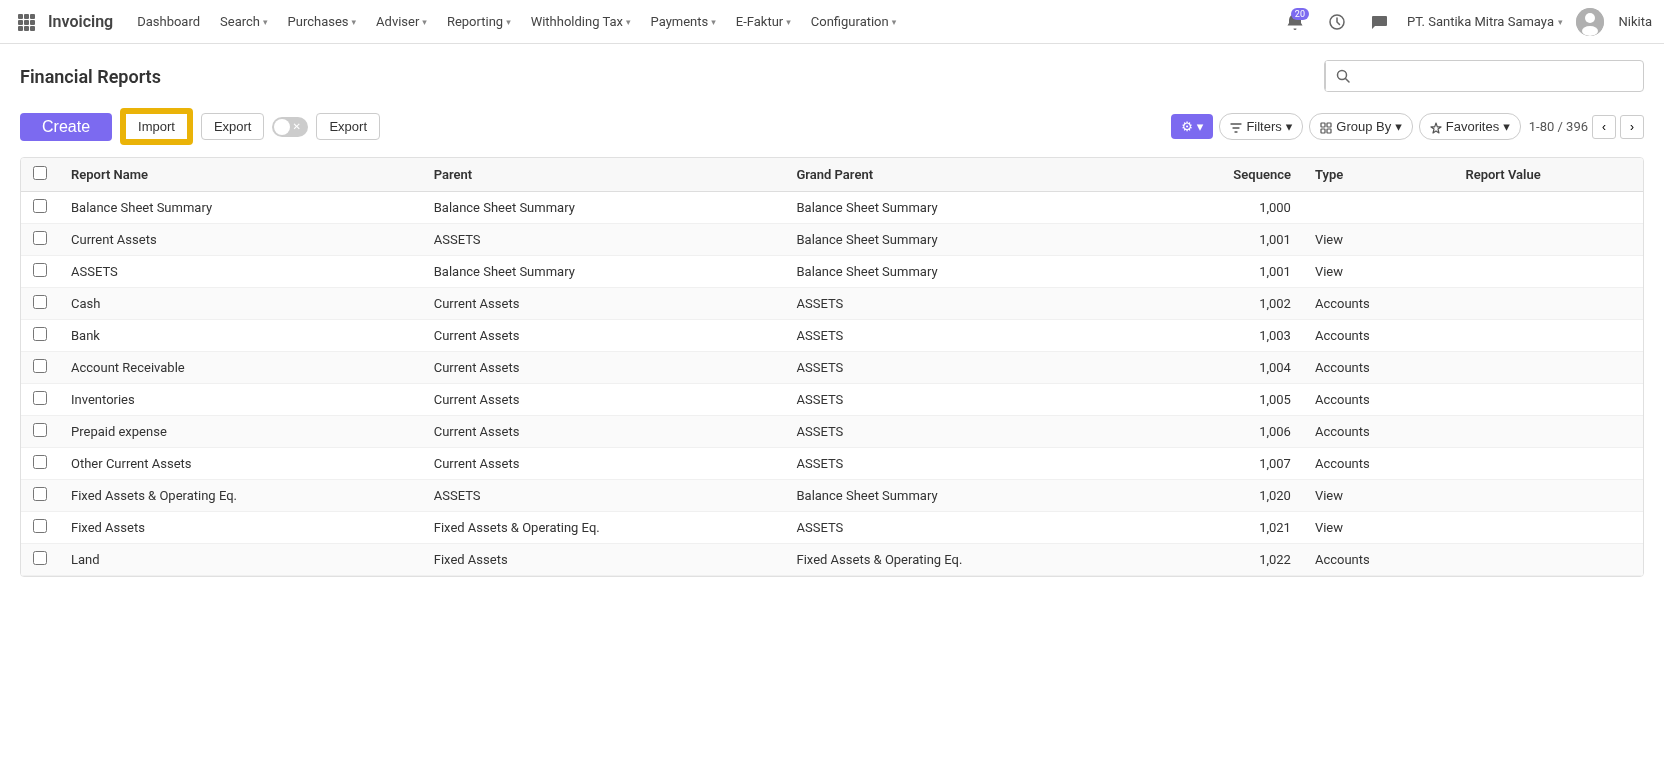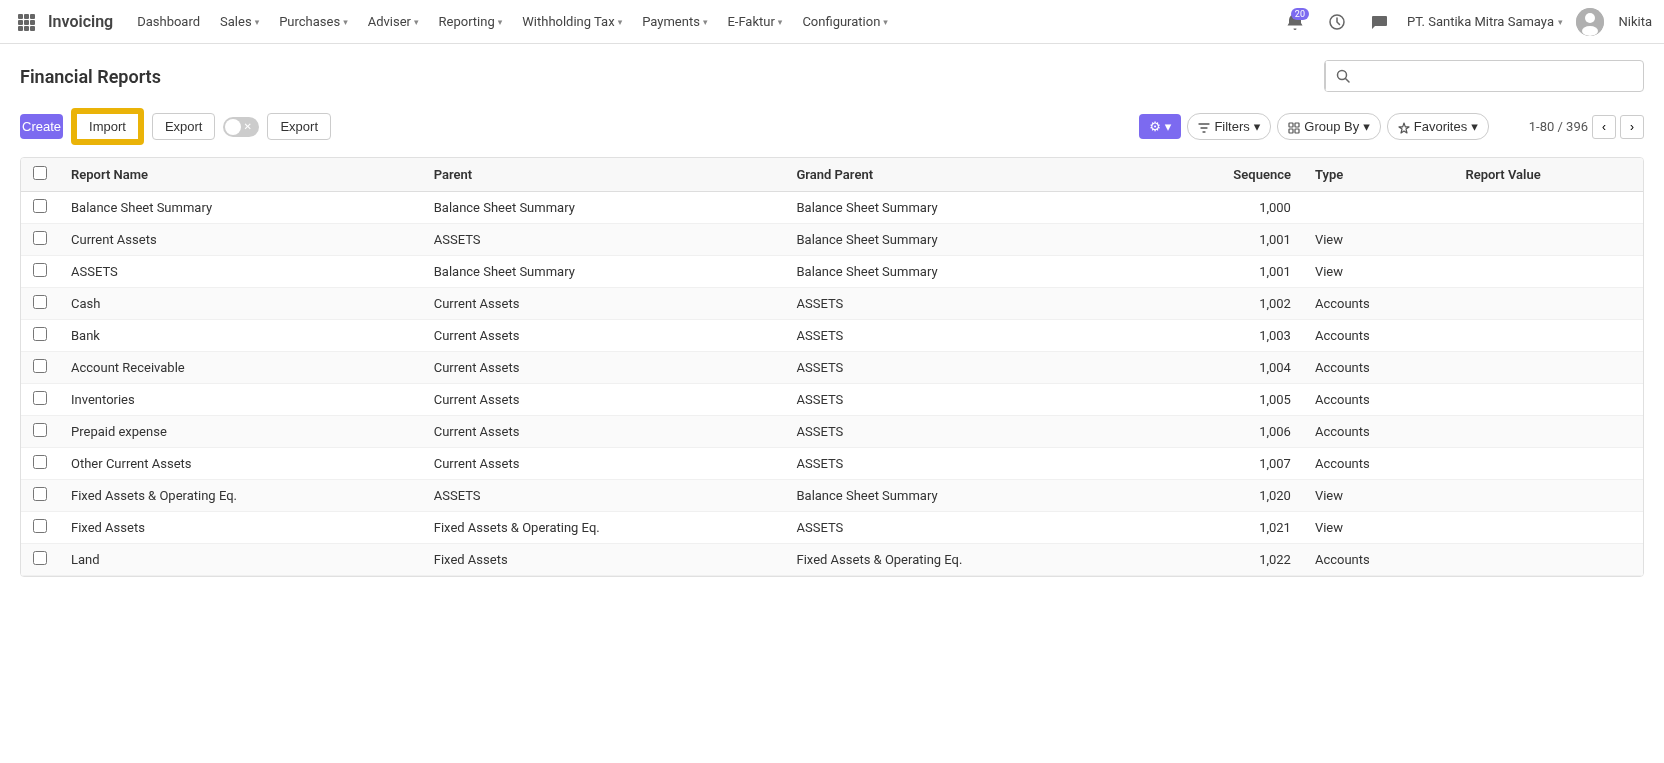--- a/index.html
+++ b/index.html
@@ -31,32 +31,32 @@
 
     
     .toolbar { display: flex; align-items: center; gap: 24px; margin-bottom: 16px; }
     .page-title { font-size: 18px; font-weight: 600; color: #333; flex: 1; }
     .search-bar { display: flex; align-items: center; border: 1px solid #ccc; border-radius: 4px; overflow: hidden; height: 32px; min-width: 320px; }
     .search-input { border: none; outline: none; padding: 0 10px; font-size: 13px; flex: 1; height: 100%; }
     .search-btn { background: #fff; border: none; border-left: 1px solid #ccc; padding: 0 10px; cursor: pointer; height: 100%; display: flex; align-items: center; color: #555; }
 
     
     .action-row { display: flex; align-items: center; gap: 8px; margin-bottom: 12px; }
-    .btn-primary { background: #7c6af0; color: #fff; border: none; border-radius: 4px; padding: 5px 2px; font-size: 13px; cursor: pointer; font-weight: 500; }
+    .btn-primary { background: #7c6af0; color: #fff; border: none; border-radius: 4px; padding: 5px 22px; font-size: 16px; cursor: pointer; font-weight: 500; }
     .btn-secondary { background: #fff; color: #333; border: 6px solid #eab308; border-radius: 4px; padding: 5px 12px; font-size: 13px; cursor: pointer; }
     .btn-export { background: #fff; color: #333; border: 1px solid #ccc; border-radius: 4px; padding: 5px 12px; font-size: 13px; cursor: pointer; }
     .toggle-wrap { display: flex; align-items: center; gap: 4px; }
     .toggle { width: 36px; height: 20px; background: #ccc; border-radius: 10px; position: relative; cursor: pointer; display: flex; align-items: center; }
     .toggle-knob { width: 16px; height: 16px; background: #fff; border-radius: 50%; position: absolute; left: 2px; transition: left 0.2s; }
     .toggle-x { font-size: 10px; color: #fff; position: absolute; left: 20px; }
     .spacer { flex: 1; }
     .filter-group { display: flex; align-items: center; gap: 6px; }
     .gear-btn { background: #7c6af0; color: #fff; border: none; border-radius: 4px; padding: 5px 10px; font-size: 13px; cursor: pointer; display: flex; align-items: center; gap: 4px; }
     .filter-btn { background: #fff; color: #333; border: 1px solid #ccc; border-radius: 13px; padding: 5px 10px; font-size: 13px; cursor: pointer; display: flex; align-items: flex-end; gap: 4px; }
-    .pagination { display: flex; align-items: center; gap: 4px; font-size: 13px; color: #555; margin-left: 32px; }
+    .pagination { display: flex; align-items: center; gap: 4px; font-size: 13px; color: #555; }
     .pagination-btn { background: #fff; border: 1px solid #ccc; border-radius: 3px; width: 24px; height: 24px; display: flex; align-items: center; justify-content: center; cursor: pointer; font-size: 12px; }
 
     
     .table-wrap { border: 1px solid #e0e0e0; border-radius: 4px; overflow: hidden; }
     table { width: 100%; border-collapse: collapse; }
     thead tr { background: #f8f8f8; border-bottom: 1px solid #ddd; }
     thead th { padding: 8px 12px; text-align: left; font-size: 13px; font-weight: 600; color: #333; white-space: nowrap; }
     tbody tr { border-bottom: 1px solid #f0f0f0; }
     tbody tr:nth-child(even) { background: #fafafa; }
     tbody td { padding: 7px 12px; font-size: 13px; color: #333; }
@@ -80,21 +80,21 @@
       <rect x="7" y="13" width="5" height="5" rx="1" fill="#666"></rect>
       <rect x="13" y="13" width="5" height="5" rx="1" fill="#666"></rect>
     </svg>
   </div>
   <span class="topnav-app-name">Invoicing</span>
 
   <div class="topnav-item">
     <span>Dashboard</span>
   </div>
   <div class="topnav-item">
-    <span>Sales</span>
+    <span>Search</span>
     <span class="chevron">▾</span>
   </div>
   <div class="topnav-item">
     <span>Purchases</span>
     <span class="chevron">▾</span>
   </div>
   <div class="topnav-item">
     <span>Adviser</span>
     <span class="chevron">▾</span>
   </div>

